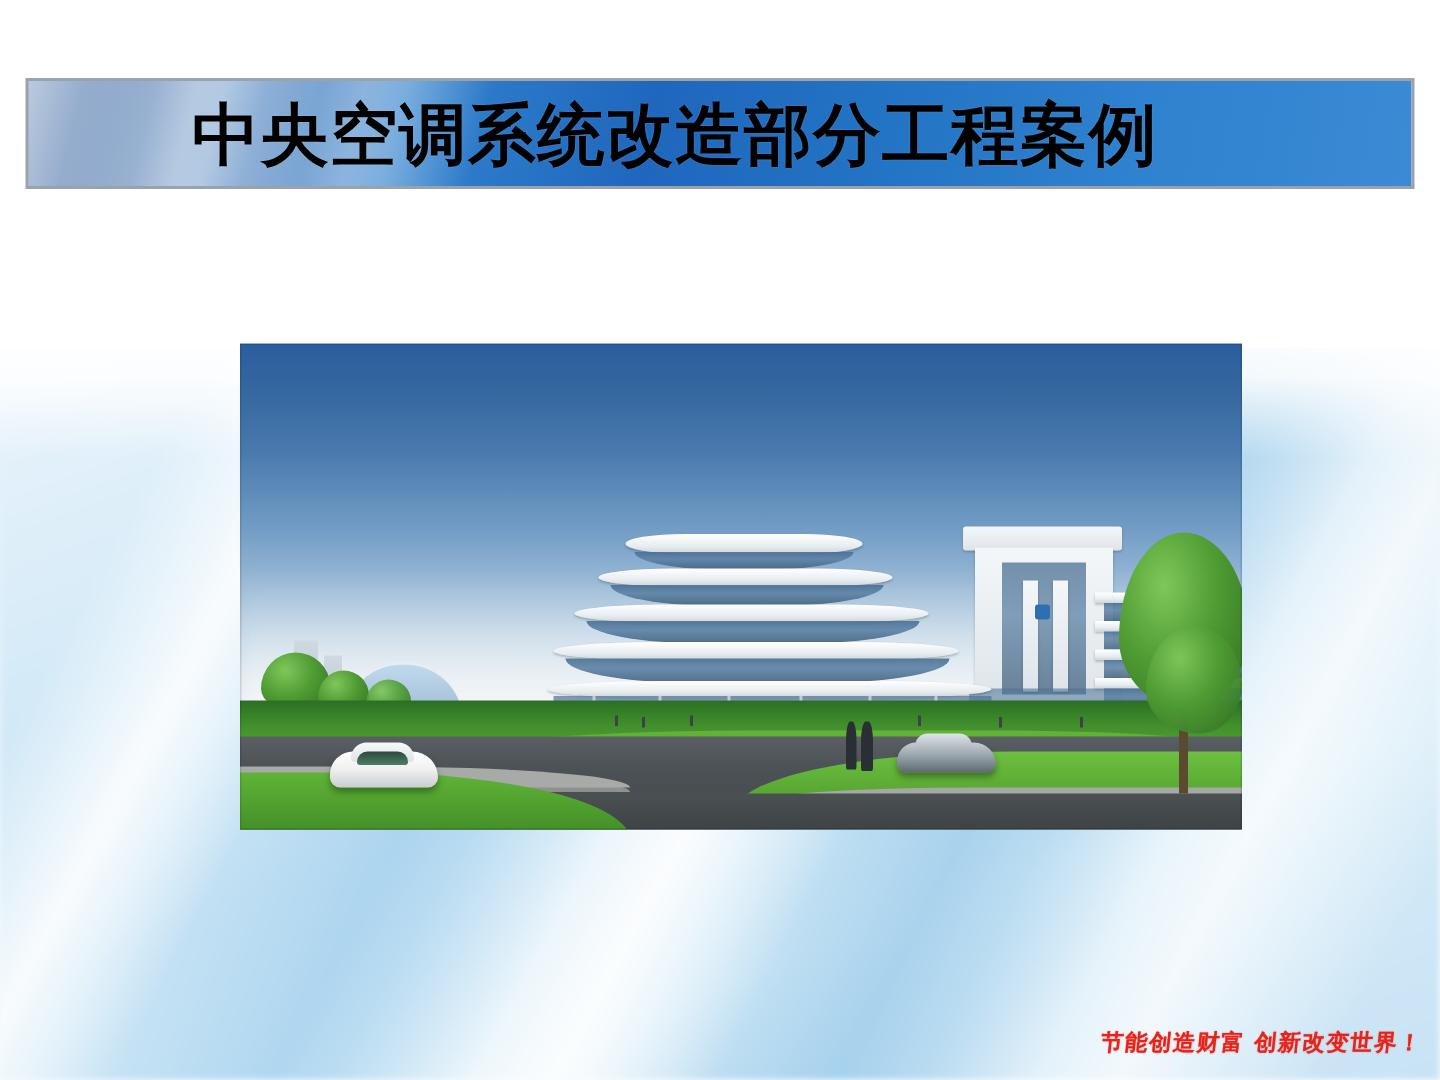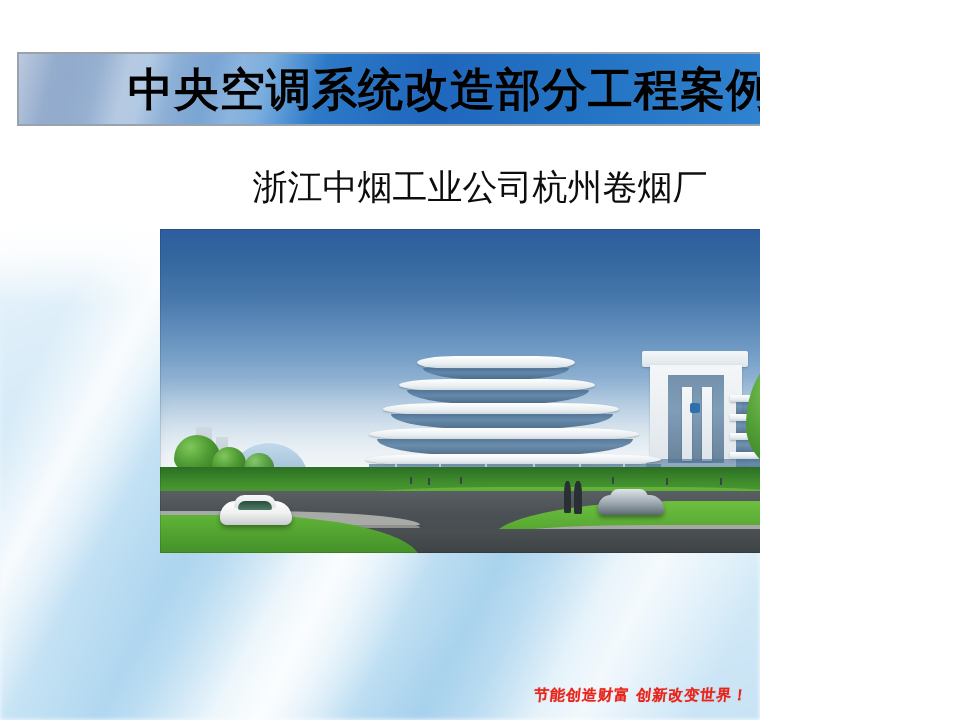--- a/index.html
+++ b/index.html
@@ -5,21 +5,21 @@
   html,body{margin:0;padding:0;}
   body{
     width:960px;height:720px;overflow:hidden;
     font-family:"Liberation Sans", sans-serif;
     background:#ffffff;
     position:relative;
   }
 
   
   #slide{
-    position:absolute;inset:0;width:760px;height:720px;overflow:hidden;
+    position:absolute;inset:0;width:960px;height:720px;overflow:hidden;
     background:
       linear-gradient(168deg,#ffffff 0%,#ffffff 16%,#f2f8fd 22%,#e2f0fa 30%,#ffffff 100%);
   }
   #bg-streaks{
     position:absolute;inset:0;
     background:
       linear-gradient(118deg, rgba(255,255,255,0) 0%, rgba(255,255,255,0) 20%,
         rgba(255,255,255,.85) 27%, rgba(255,255,255,0) 34%),
       linear-gradient(118deg, rgba(150,200,230,0) 30%, rgba(146,199,233,.55) 42%,
         rgba(255,255,255,.0) 52%),
@@ -240,21 +240,20 @@
 <div id="slide">
 
   <div id="bg-streaks"></div>
   <div id="bg-top-white"></div>
   <div id="bg-top-fade"></div>
 
   <div id="title-banner">
     <div id="title-text">中央空调系统改造部分工程案例</div>
   </div>
 
-  <div id="subtitle">浙江中烟工业公司杭州卷烟厂</div>
 
   <div id="photo">
 
     <div class="ph sky"></div>
     <div class="ph haze"></div>
 
     <div class="far-tower" style="left:36px;top:198px;width:16px;height:50px;"></div>
     <div class="far-tower" style="left:56px;top:208px;width:12px;height:40px;"></div>
     <div class="far-tower" style="left:18px;top:216px;width:14px;height:32px;opacity:.6;"></div>
 

